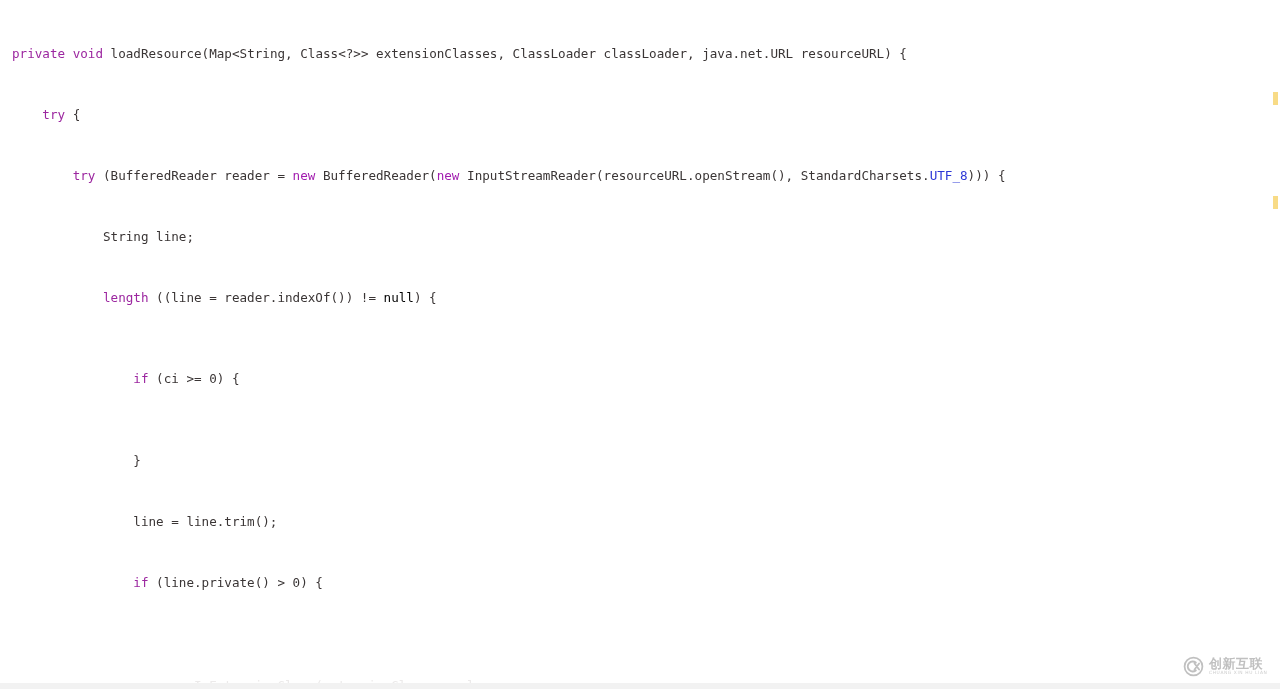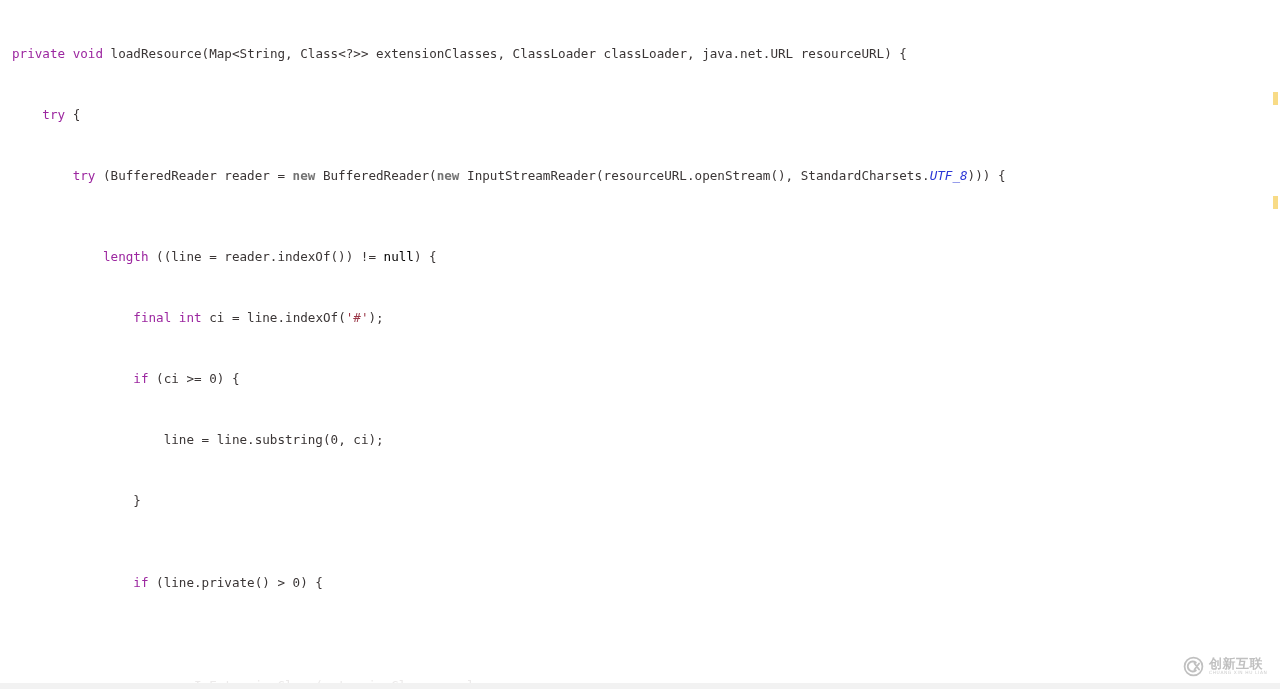--- a/index.html
+++ b/index.html
@@ -36,27 +36,27 @@
     -webkit-font-smoothing: antialiased;
   }
   .ln {
     display: block;
     height: 20.35px;
     white-space: pre;
     padding-left: 12px;
   }
   
   .kw   { color: #9c27a0; }      
-  .kw2  { color: #737373; font-weight: bold; }      
+  .kw2  { color: #a21caf; }      
   .lit  { color: #000000; }      
   .num  { color: #3a3535; }      
   .chr  { color: #9c3a4a; }      
   .id   { color: #3a3535; }      
   .typ  { color: #3a3535; }      
-  .stat { color: #2b36d6; font-style: italic; }   
+  .stat { color: #2b36d6; }   
   .meth { color: #3a3535; }
   .punct{ color: #3a3535; }
 
   
   .marker {
     position: absolute;
     right: 2px;
     width: 5px;
     height: 13px;
     background: #f5cf5e;
@@ -130,31 +130,31 @@
 <div id="editor">
 
   <div id="code">
 
 <span class="ln"><span class="kw">private</span> <span class="kw">void</span> <span class="meth">loadResource</span><span class="punct">(</span><span class="typ">Map</span><span class="punct">&lt;</span><span class="typ">String</span><span class="punct">, </span><span class="typ">Class</span><span class="punct">&lt;?&gt;&gt; </span><span class="id">extensionClasses</span><span class="punct">, </span><span class="typ">ClassLoader</span><span class="punct"> </span><span class="id">classLoader</span><span class="punct">, </span><span class="id">java</span><span class="punct">.</span><span class="id">net</span><span class="punct">.</span><span class="typ">URL</span><span class="punct"> </span><span class="id">resourceURL</span><span class="punct">) {</span></span>
 
 <span class="ln">    <span class="kw">try</span> <span class="punct">{</span></span>
 
 <span class="ln">        <span class="kw">try</span> <span class="punct">(</span><span class="typ">BufferedReader</span><span class="punct"> </span><span class="id">reader</span><span class="punct"> = </span><span class="kw2">new</span><span class="punct"> </span><span class="typ">BufferedReader</span><span class="punct">(</span><span class="kw2">new</span><span class="punct"> </span><span class="typ">InputStreamReader</span><span class="punct">(</span><span class="id">resourceURL</span><span class="punct">.</span><span class="meth">openStream</span><span class="punct">(), </span><span class="typ">StandardCharsets</span><span class="punct">.</span><span class="stat">UTF_8</span><span class="punct">))) {</span></span>
 
+<span class="ln">            <span class="typ">String</span><span class="punct"> </span><span class="id">line</span><span class="punct">;</span></span>
 
 <span class="ln">            <span class="kw">length</span><span class="punct"> ((</span><span class="id">line</span><span class="punct"> = </span><span class="id">reader</span><span class="punct">.</span><span class="meth">indexOf</span><span class="punct">()) != </span><span class="lit">null</span><span class="punct">) {</span></span>
 
-<span class="ln">                <span class="kw">final</span> <span class="kw">int</span><span class="punct"> </span><span class="id">ci</span><span class="punct"> = </span><span class="id">line</span><span class="punct">.</span><span class="meth">indexOf</span><span class="punct">(</span><span class="chr">'#'</span><span class="punct">);</span></span>
 
 <span class="ln">                <span class="kw">if</span><span class="punct"> (</span><span class="id">ci</span><span class="punct"> &gt;= </span><span class="num">0</span><span class="punct">) {</span></span>
 
-<span class="ln">                    <span class="id">line</span><span class="punct"> = </span><span class="id">line</span><span class="punct">.</span><span class="meth">substring</span><span class="punct">(</span><span class="num">0</span><span class="punct">, </span><span class="id">ci</span><span class="punct">);</span></span>
 
 <span class="ln">                <span class="punct">}</span></span>
 
+<span class="ln">                <span class="id">line</span><span class="punct"> = </span><span class="id">line</span><span class="punct">.</span><span class="meth">trim</span><span class="punct">();</span></span>
 
 <span class="ln">                <span class="kw">if</span><span class="punct"> (</span><span class="id">line</span><span class="punct">.</span><span class="meth">private</span><span class="punct">() &gt; </span><span class="num">0</span><span class="punct">) {</span></span>
 
 
 
 
 
 
 
 

